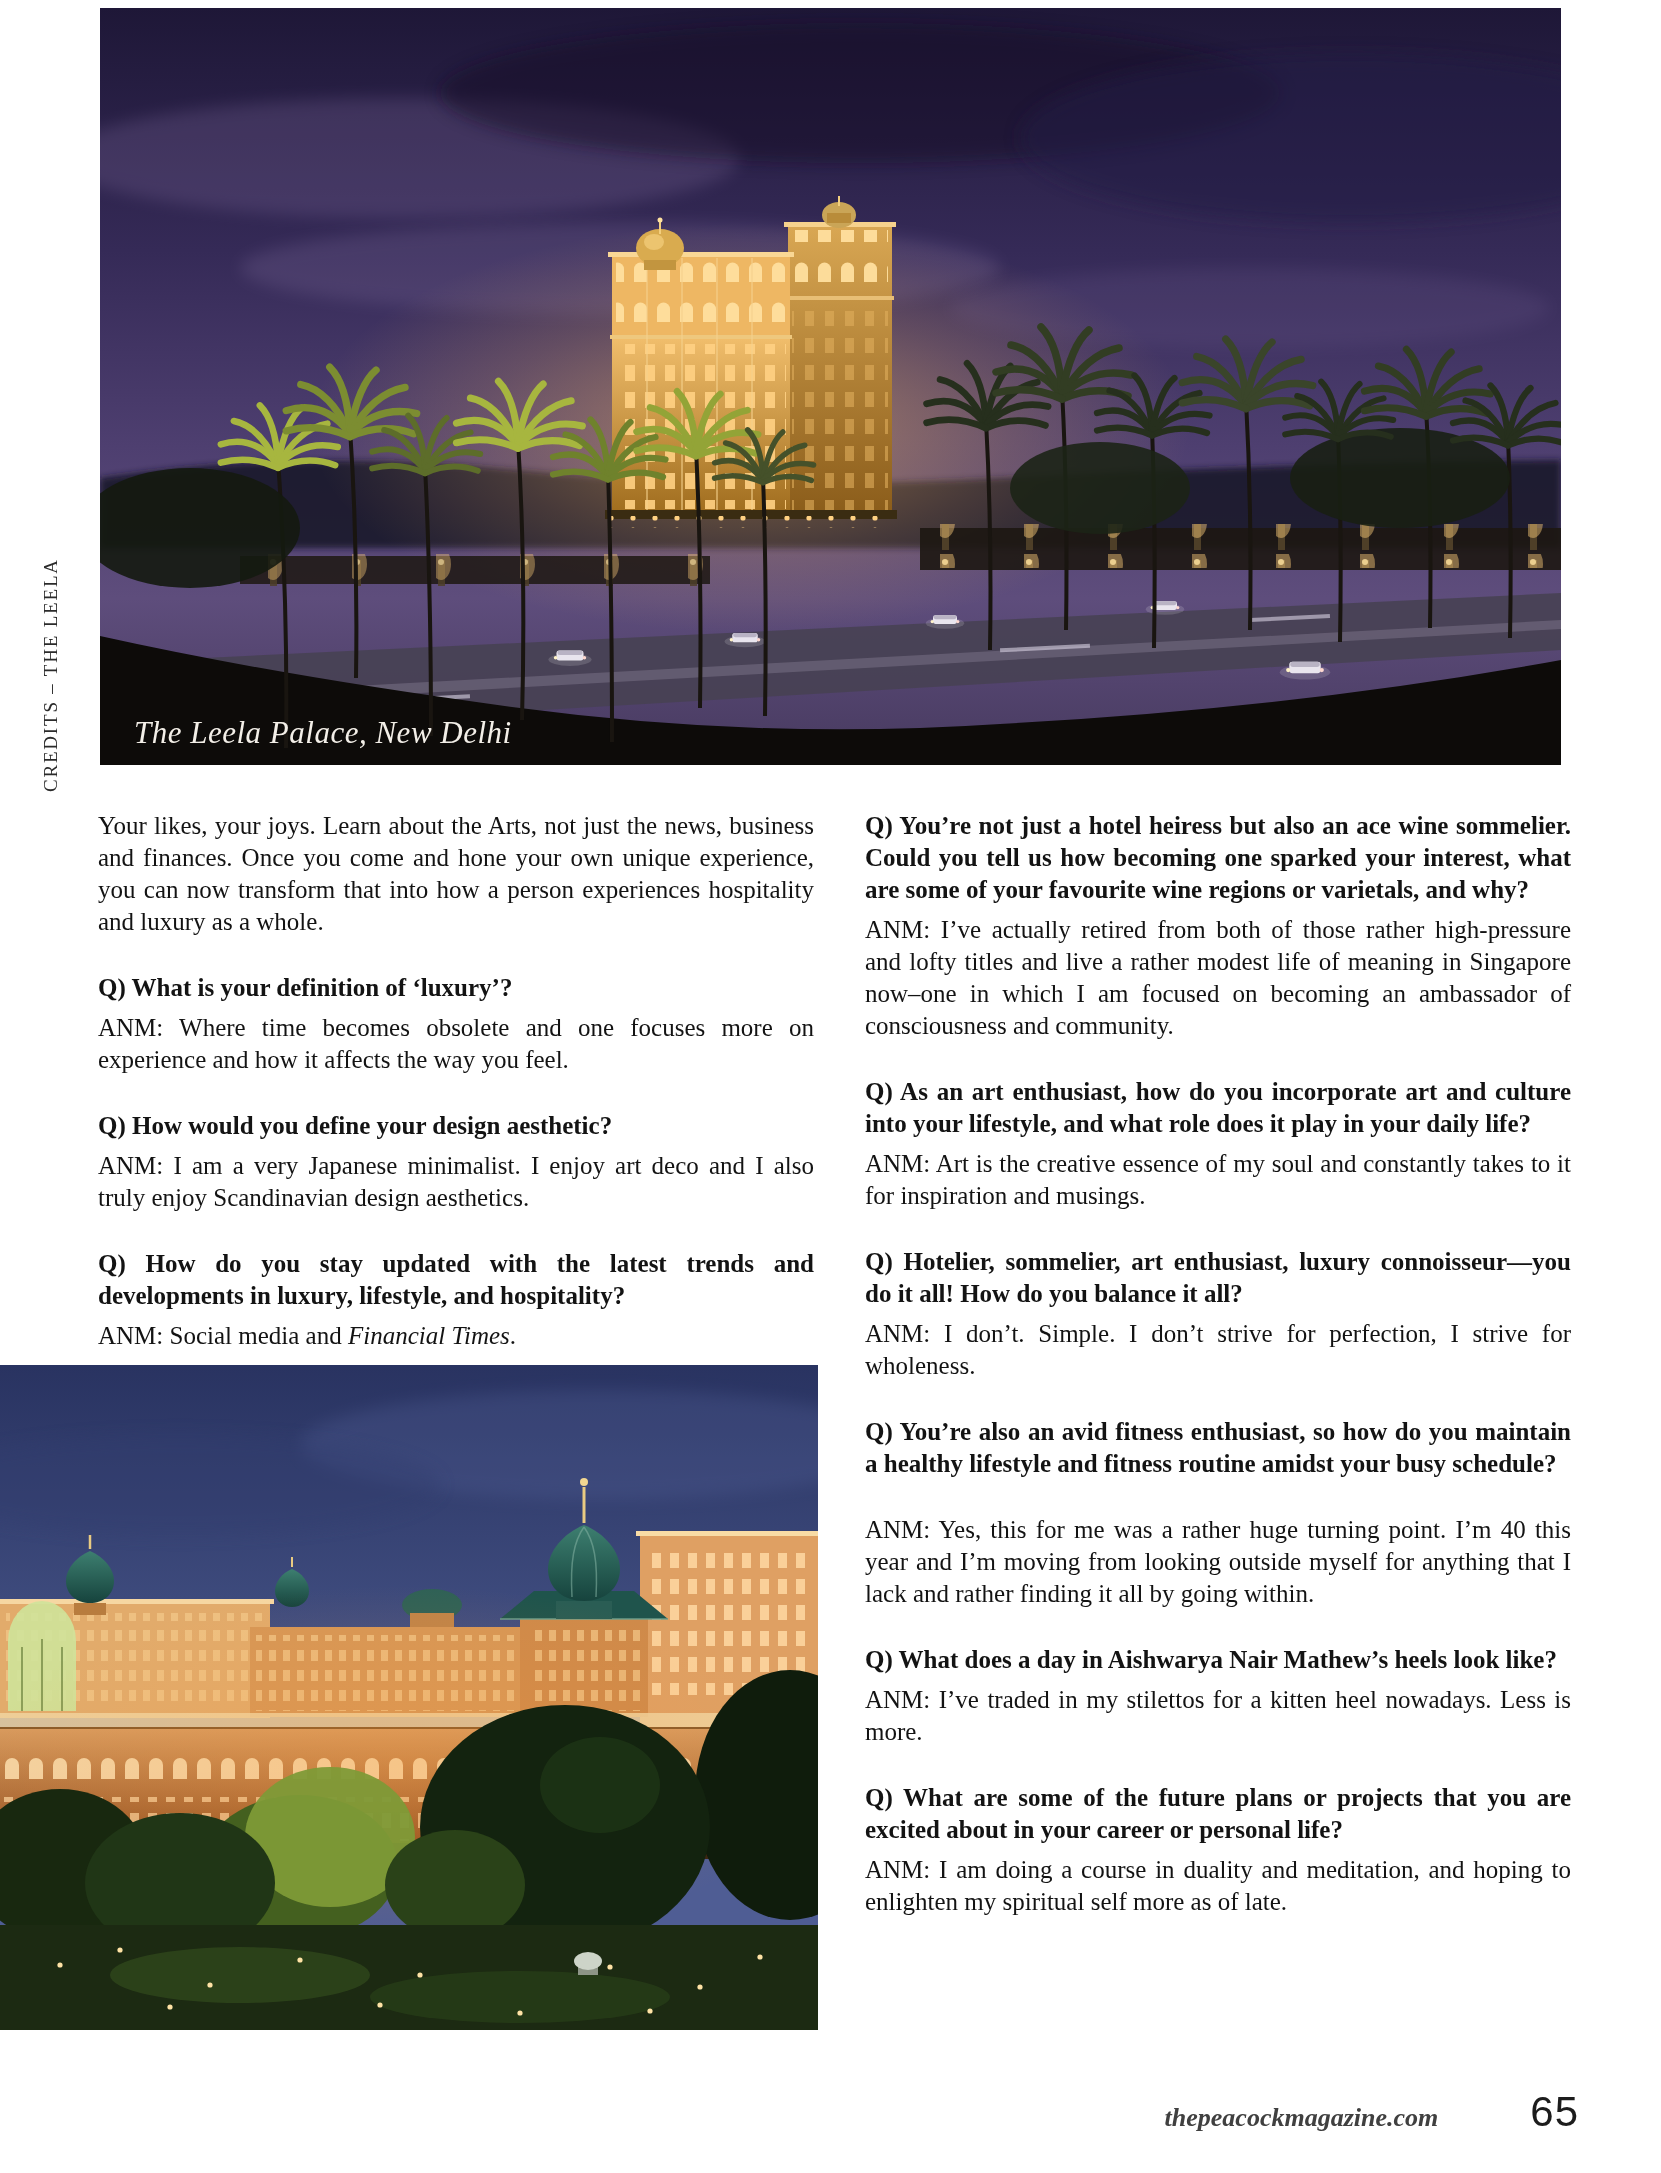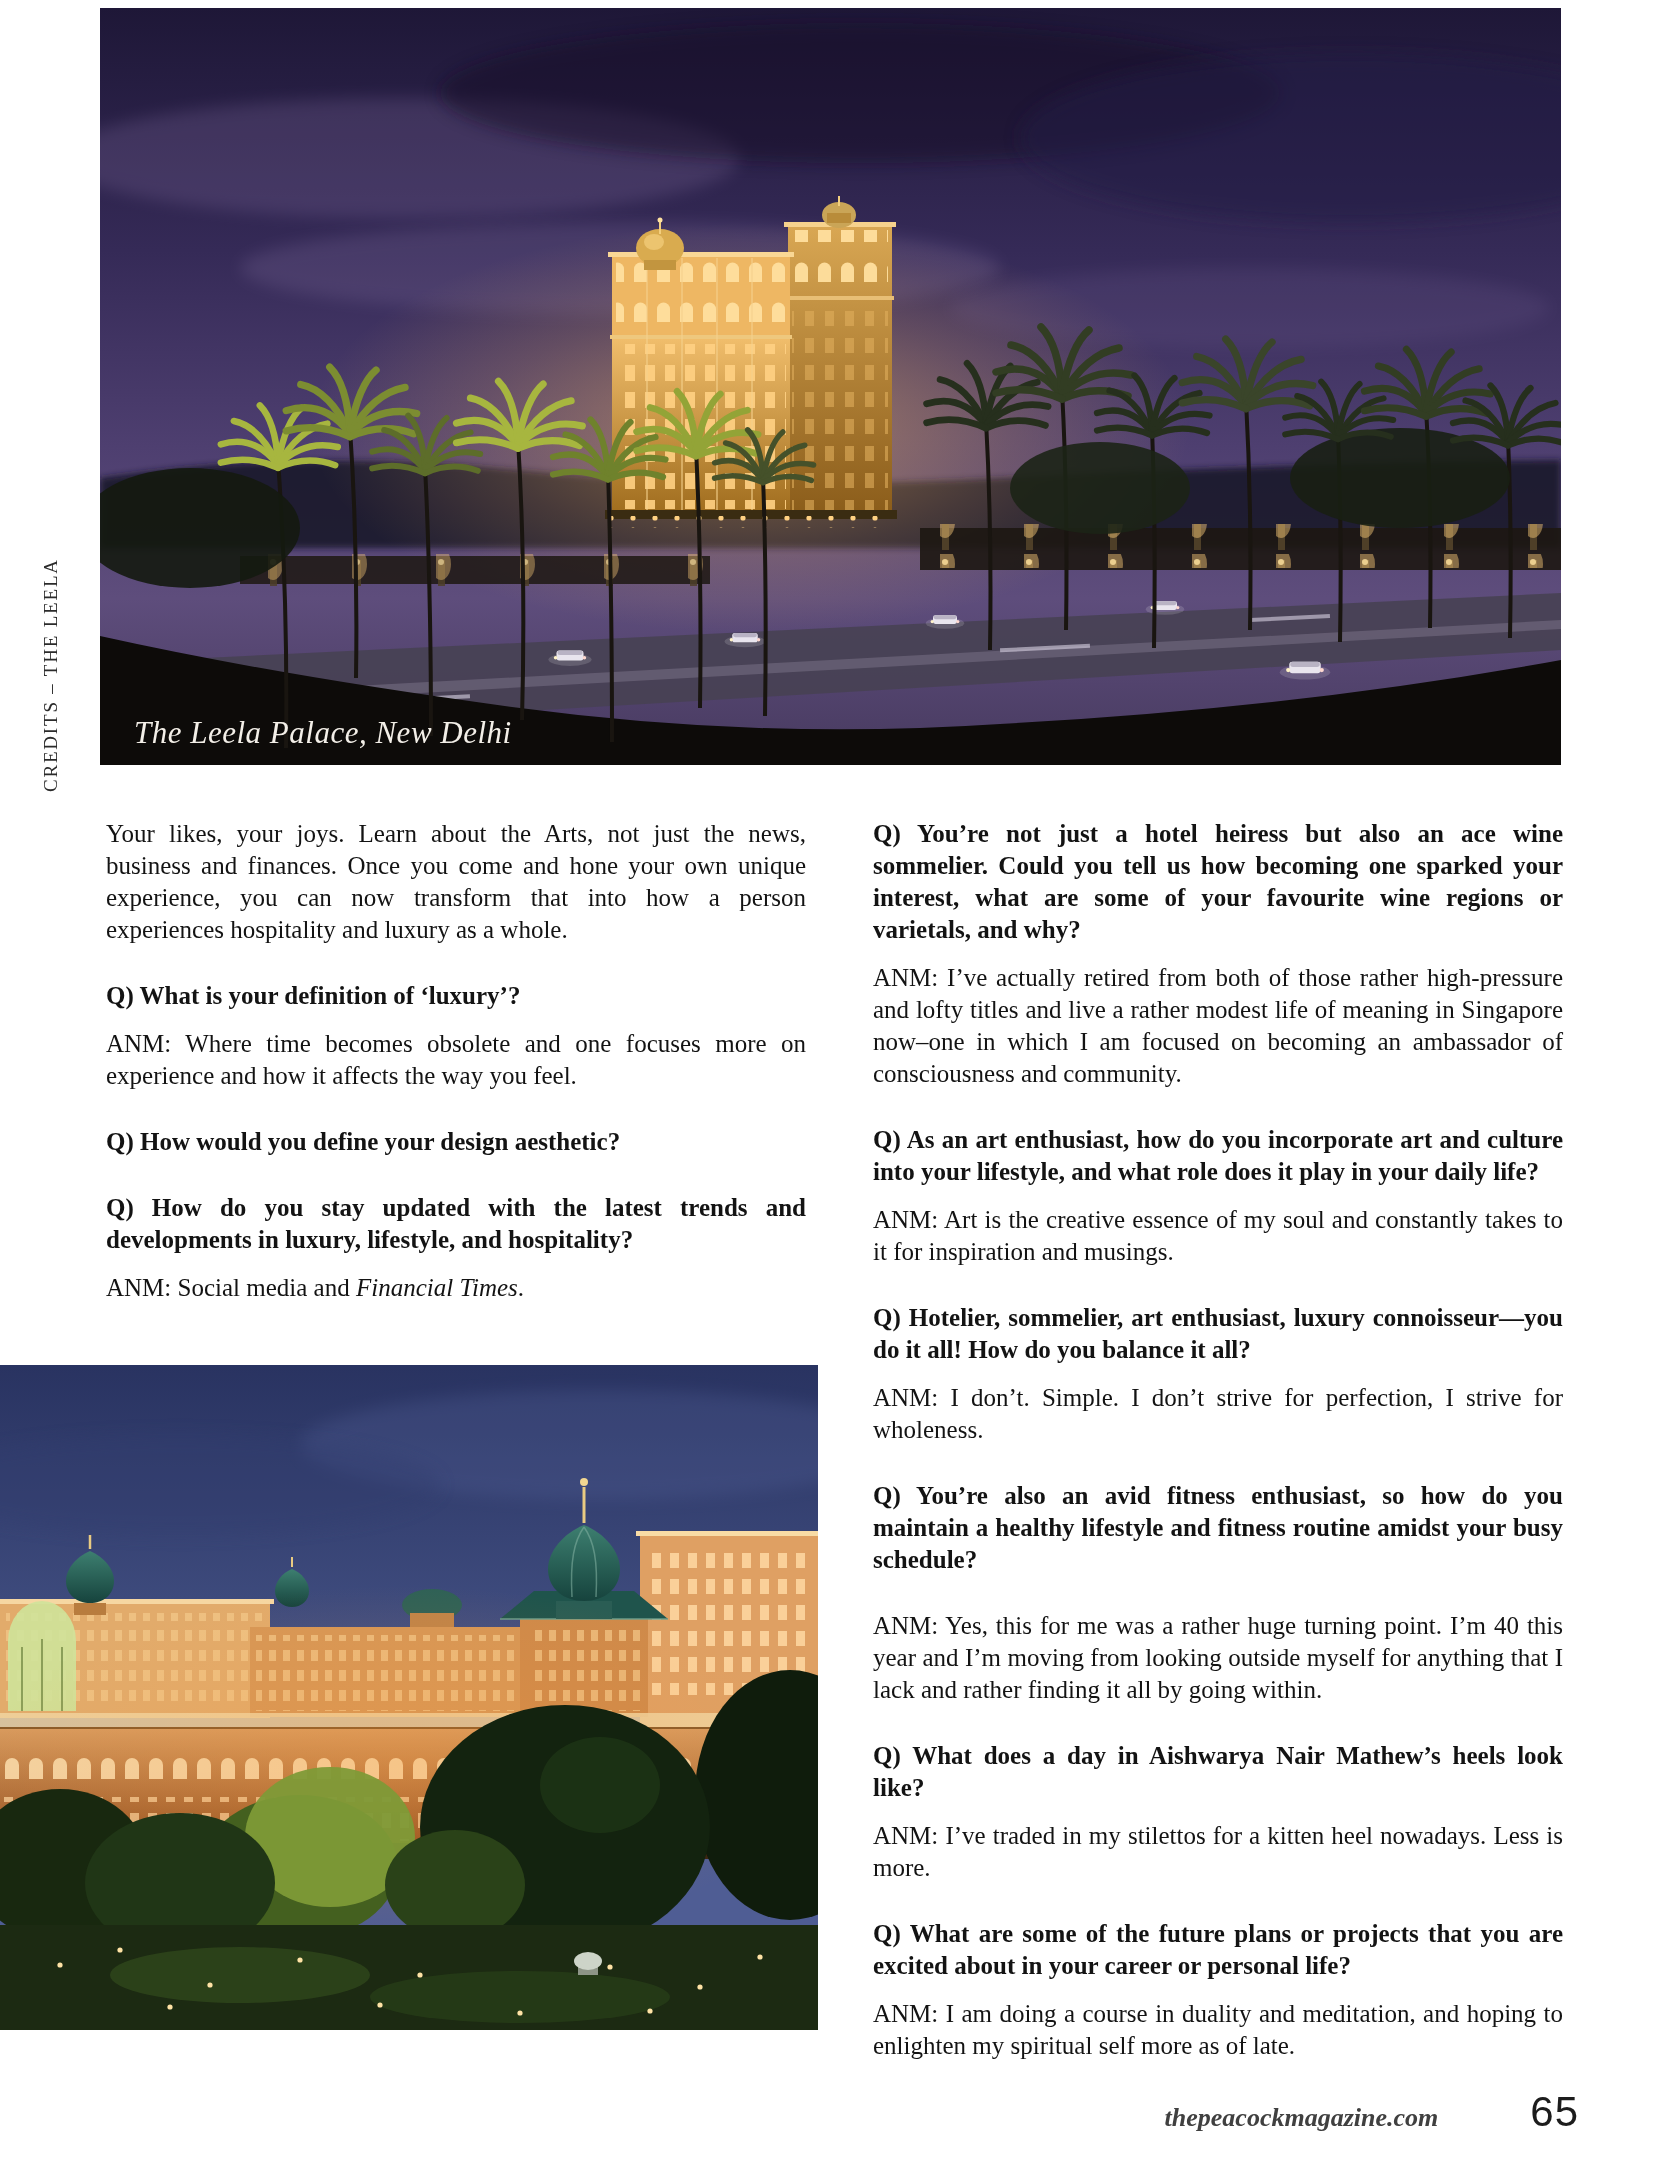--- a/index.html
+++ b/index.html
@@ -37,21 +37,21 @@
   }
   
   .photo-bottom{
     position:absolute;left:0;top:1365px;
     width:818px;height:665px;overflow:hidden;background:#37436f;
   }
   
   .col{position:absolute;top:802px;font-size:25px;line-height:32px;text-align:justify;color:#131313;}
   .col-left{left:90px;width:732px;}
   .col-right{left:857px;width:722px;}
-  .col p{margin:16px;}
+  .col p{margin:8px;}
   .qa{margin-top:34px;}
   .qa .q{font-weight:bold;}
   .ital{font-style:italic;}
   
   .footer{
     position:absolute;left:857px;top:2088px;width:722px;
     display:flex;justify-content:flex-end;align-items:baseline;gap:92px;
   }
   .footer .site{font-weight:bold;font-style:italic;font-size:26px;color:#404040;}
   .footer .pageno{
@@ -242,20 +242,21 @@
   <div class="col col-left">
     <p>Your likes, your joys. Learn about the Arts, not just the news, business and finances. Once you come and hone your own unique experience, you can now transform that into how a person experiences hospitality and luxury as a whole.</p>
 
     <div class="qa">
       <p class="q">Q) What is your definition of ‘luxury’?</p>
       <p class="a">ANM: Where time becomes obsolete and one focuses more on experience and how it affects the way you feel.</p>
     </div>
 
     <div class="qa">
       <p class="q">Q) How would you define your design aesthetic?</p>
+      <p class="a">ANM: I am a very Japanese minimalist. I enjoy art deco and I also truly enjoy Scandinavian design aesthetics.</p>
     </div>
 
     <div class="qa">
       <p class="q">Q) How do you stay updated with the latest trends and developments in luxury, lifestyle, and hospitality?</p>
       <p class="a"><span>ANM: Social media and </span><span class="ital">Financial Times</span><span>.</span></p>
     </div>
   </div>
 
   <div class="col col-right">
     <div class="qa" style="margin-top:0">

